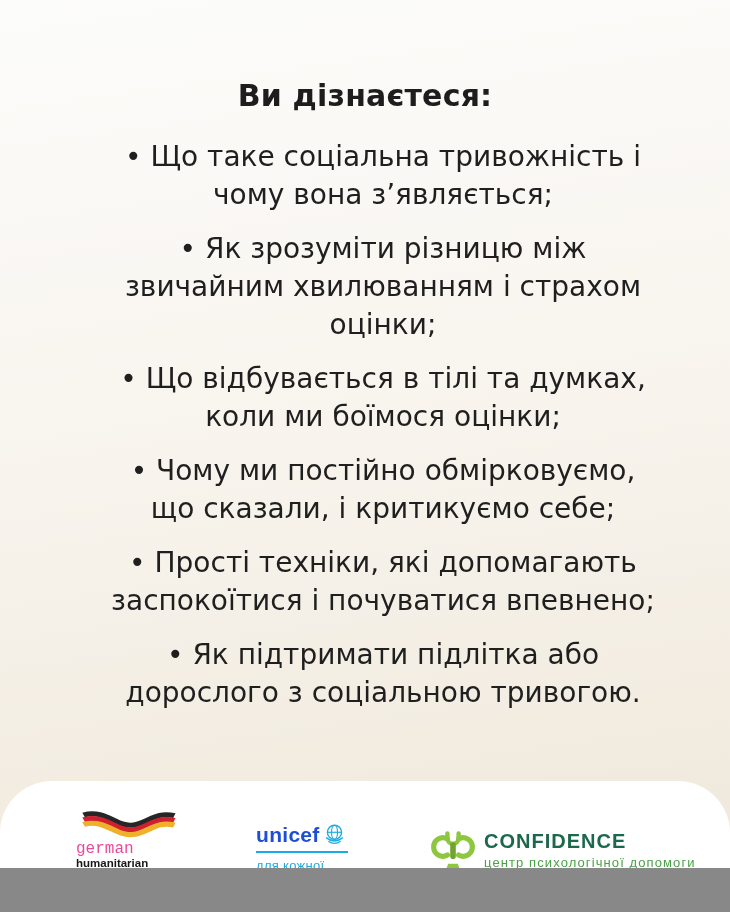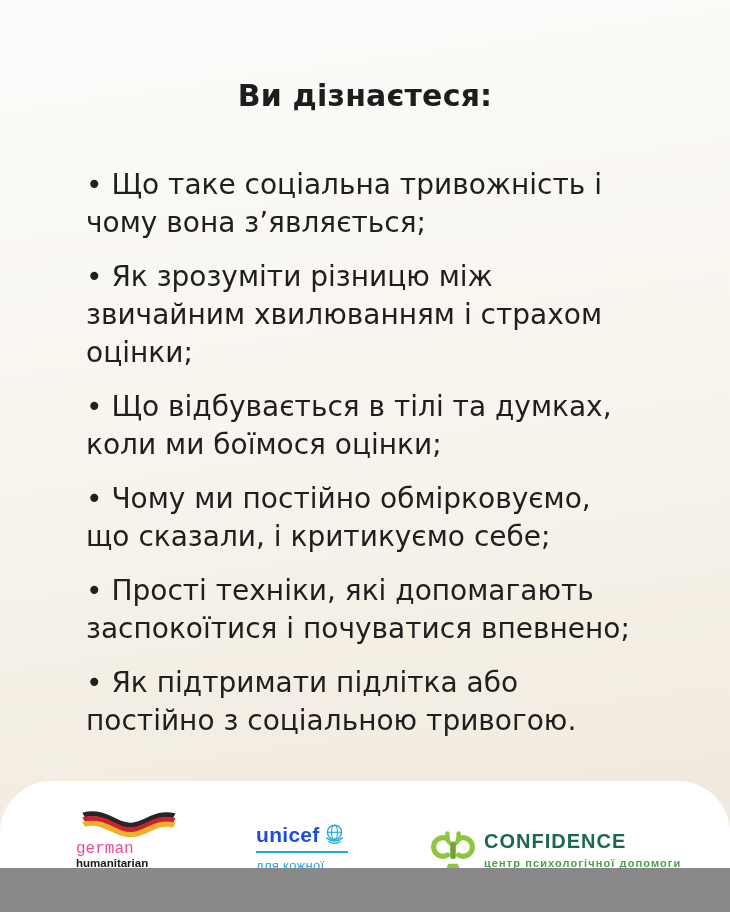--- a/index.html
+++ b/index.html
@@ -10,21 +10,21 @@
     overflow:hidden;
     background:linear-gradient(172deg,#fcfcfb 0%,#f8f4ed 50%,#efe8db 100%);
     font-family:"Liberation Sans",sans-serif;
   }
   .title{
     position:absolute;top:78px;left:0;right:0;
     margin:0;text-align:center;
     font-size:30px;font-weight:700;color:#1d1d1d;letter-spacing:.2px;
     font-family:"DejaVu Sans","Liberation Sans",sans-serif;
   }
-  .bullets{position:absolute;left:86px;top:166px;width:594px;}
+  .bullets{position:absolute;left:86px;top:138px;width:594px;text-align:center;}
   .bullet{
     margin:0 0 16px 0;
     font-size:28px;line-height:38px;color:#1f1f1f;
     white-space:pre-line;
     font-family:"DejaVu Sans","Liberation Sans",sans-serif;
   }
   .card{
     position:absolute;left:0;right:0;top:781px;bottom:0;
     background:#ffffff;
     border-radius:52px 52px 0 0;
@@ -38,21 +38,21 @@
   
   .logo-unicef{position:absolute;left:256px;top:42px;width:96px;}
   .u-row{display:flex;align-items:center;gap:3px;}
   .u-word{font-size:21px;line-height:22px;font-weight:700;color:#1d4ed8;letter-spacing:.3px;}
   .u-divider{height:2px;background:#1cabe2;width:92px;margin-top:5px;}
   .u-tag{font-size:13px;line-height:11px;font-weight:400;color:#1cabe2;letter-spacing:.3px;margin-top:7px;}
   
   .logo-confidence{position:absolute;left:431px;top:40px;display:flex;align-items:flex-start;gap:9px;}
   .logo-confidence svg{display:block;margin-top:2px;}
   .c-word{font-size:20px;line-height:26px;font-weight:700;color:#1c684c;letter-spacing:1px;margin-top:7px;}
-  .c-tag{font-size:11px;line-height:12px;font-weight:700;color:#4aa147;letter-spacing:1.1px;margin-top:3px;}
+  .c-tag{font-size:13px;line-height:12px;font-weight:400;color:#4aa147;letter-spacing:1.1px;margin-top:3px;}
 </style>
 </head>
 <body>
 
 <div class="poster">
 
   <h1 class="title">Ви дізнаєтеся:</h1>
 
   <div class="bullets">
     <p class="bullet">• Що таке соціальна тривожність і
@@ -60,21 +60,21 @@
     <p class="bullet">• Як зрозуміти різницю між
 звичайним хвилюванням і страхом
 оцінки;</p>
     <p class="bullet">• Що відбувається в тілі та думках,
 коли ми боїмося оцінки;</p>
     <p class="bullet">• Чому ми постійно обмірковуємо,
 що сказали, і критикуємо себе;</p>
     <p class="bullet">• Прості техніки, які допомагають
 заспокоїтися і почуватися впевнено;</p>
     <p class="bullet">• Як підтримати підлітка або
-постійно з соціальною тривогою.</p>
+дорослого з соціальною тривогою.</p>
   </div>
 
   <div class="card">
 
     <div class="logo-german">
       <svg width="102" height="31" viewBox="0 0 108 46" preserveAspectRatio="none">
         <path d="M6,9 C28,0 40,26 57,24 C74,22 82,3 102,10" fill="none" stroke="#262626" stroke-width="7.5"></path>
         <path d="M6,16 C28,7 40,33 57,31 C74,29 82,10 102,17" fill="none" stroke="#cf2030" stroke-width="7.5"></path>
         <path d="M6,23 C28,14 40,40 57,38 C74,36 82,17 102,24" fill="none" stroke="#efb02a" stroke-width="7.5"></path>
       </svg>

